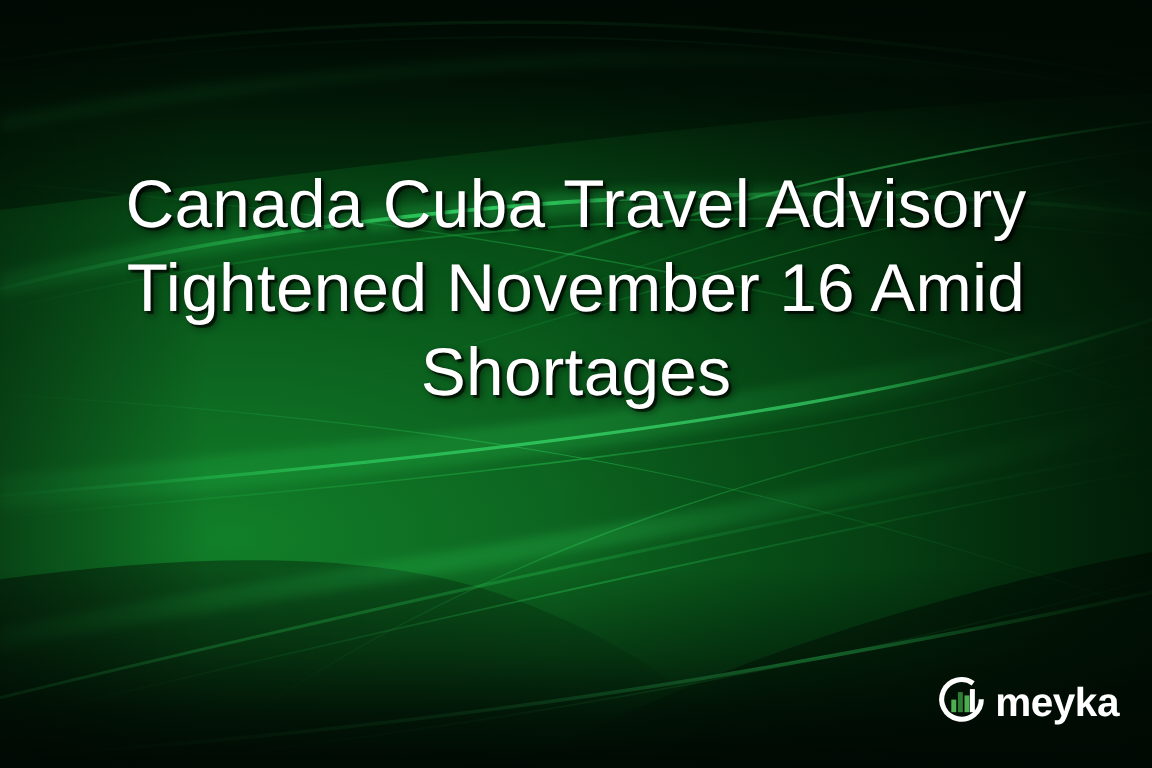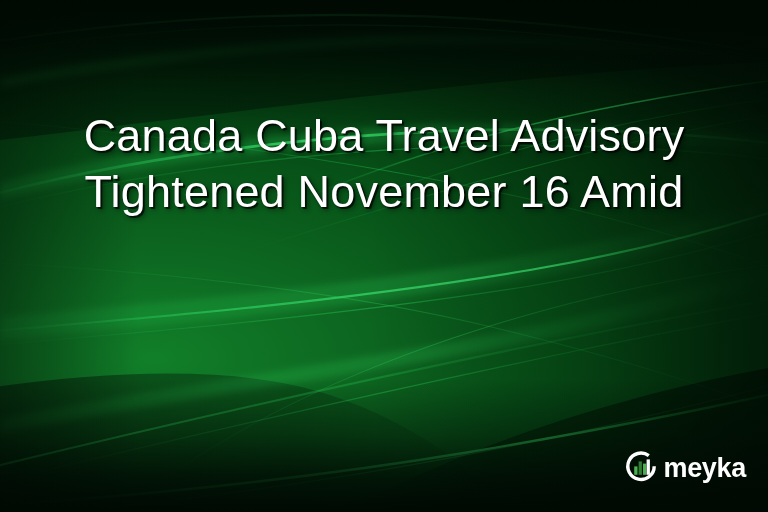--- a/index.html
+++ b/index.html
@@ -219,20 +219,21 @@
   </svg>
 
   <div class="bg-layer" id="bg-topdark"></div>
   <div class="bg-layer" id="bg-botdark"></div>
   <div class="bg-layer" id="bg-rightdark"></div>
   <div class="bg-layer" id="bg-leftdark"></div>
 
   <div id="headline">
     <span class="line">Canada Cuba Travel Advisory</span>
     <span class="line">Tightened November 16 Amid</span>
+    <span class="line">Shortages</span>
   </div>
 
   <div id="logo">
     <svg id="logo-mark" viewBox="0 0 34 34">
 
       <path d="M 24.8 5.6 A 13.2 13.2 0 1 0 30.2 16.2" fill="none" stroke="#ffffff" stroke-width="3.4" stroke-linecap="butt"></path>
 
       <rect x="10.2" y="16.4" width="3.3" height="8.4" fill="#4caf50"></rect>
       <rect x="14.6" y="11.4" width="3.3" height="13.4" fill="#2f7d32"></rect>
       <rect x="19.0" y="13.6" width="3.3" height="11.2" fill="#4caf50"></rect>

